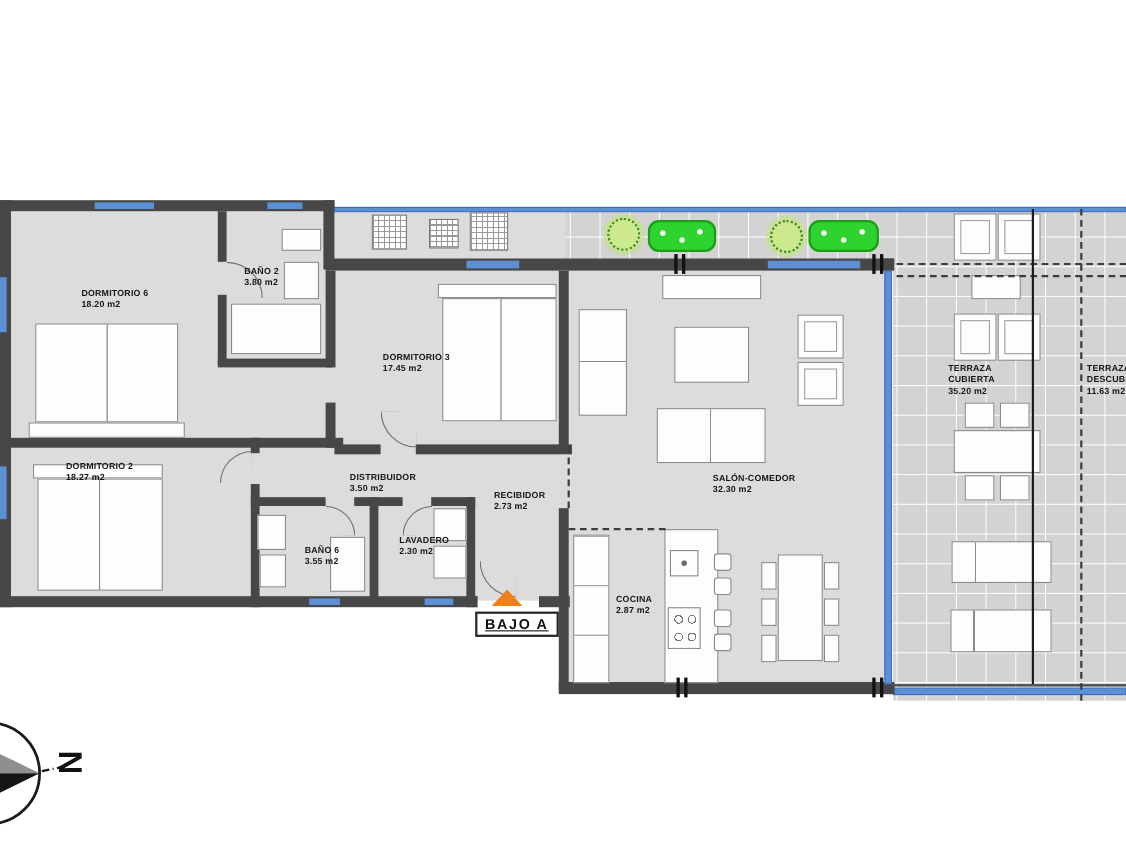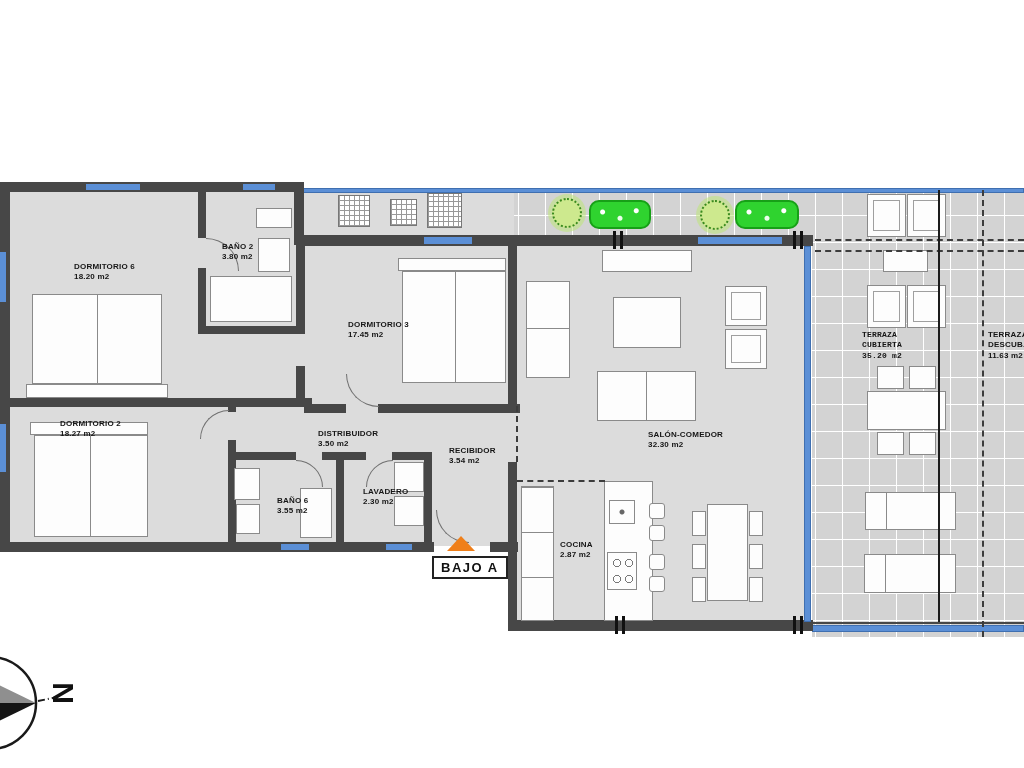--- a/index.html
+++ b/index.html
@@ -231,41 +231,41 @@
   <div class="lbl" style="left:363px;top:487px;">
     <span>LAVADERO</span>
     <span>2.30 m2</span>
   </div>
   <div class="lbl" style="left:318px;top:429px;">
     <span>DISTRIBUIDOR</span>
     <span>3.50 m2</span>
   </div>
   <div class="lbl" style="left:449px;top:446px;">
     <span>RECIBIDOR</span>
-    <span>3.54 m2</span>
+    <span>2.73 m2</span>
   </div>
   <div class="lbl" style="left:648px;top:430px;">
     <span>SALÓN-COMEDOR</span>
     <span>32.30 m2</span>
   </div>
   <div class="lbl" style="left:560px;top:540px;">
     <span>COCINA</span>
     <span>2.87 m2</span>
   </div>
-  <div class="lbl wrap" style="left:862px;top:330px;width:52px;font-family:Liberation Mono, monospace;">
+  <div class="lbl wrap" style="left:862px;top:330px;width:52px;">
     <span>TERRAZA CUBIERTA</span>
     <span>35.20 m2</span>
   </div>
   <div class="lbl wrap" style="left:988px;top:330px;width:64px;">
     <span>TERRAZA DESCUB.</span>
     <span>11.63 m2</span>
   </div>
 
   <div class="arrow-up" style="left:447px;top:536px;"></div>
-  <div class="unit-box" style="left:432px;top:556px;">
+  <div class="unit-box" style="left:432px;top:556px;text-decoration:underline;">
     <span>BAJO A</span>
   </div>
 
   <svg style="position:absolute;left:0;top:646px;" width="120" height="120" viewBox="0 0 120 120">
     <defs>
         <clipPath id="cc">
           <circle cx="-10" cy="57" r="46"></circle>
         </clipPath>
       </defs>
     <g clip-path="url(#cc)">

